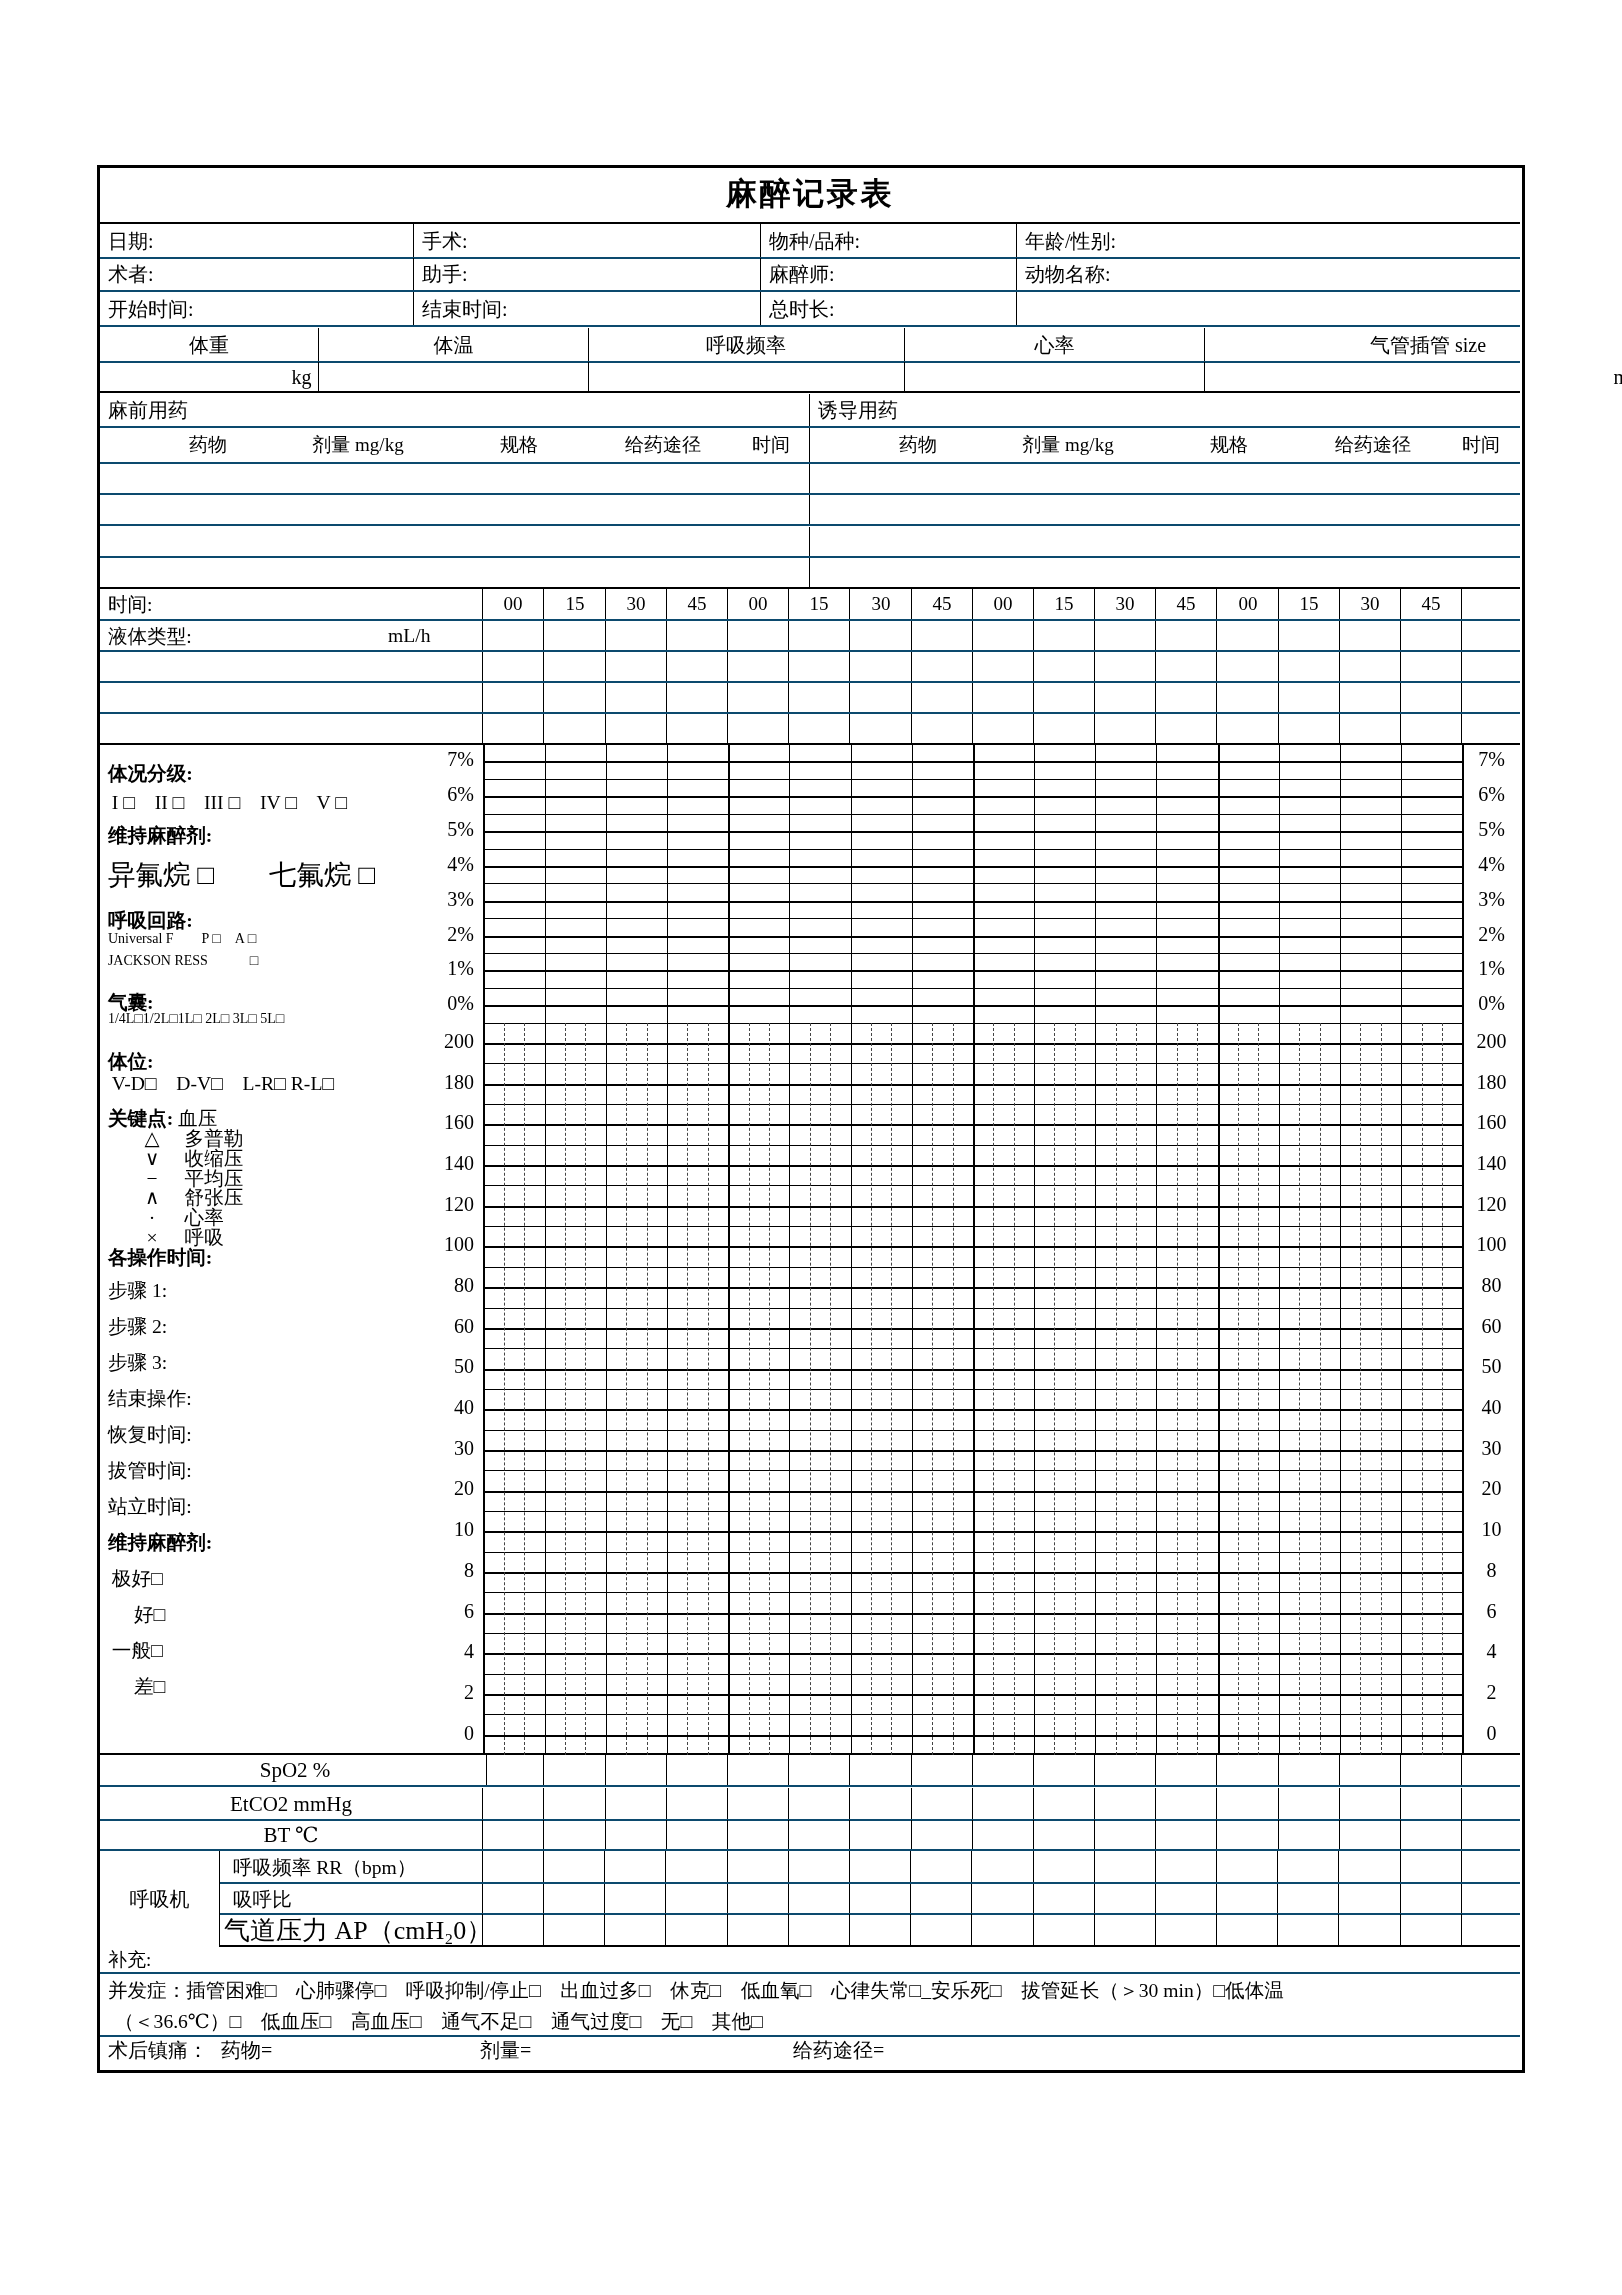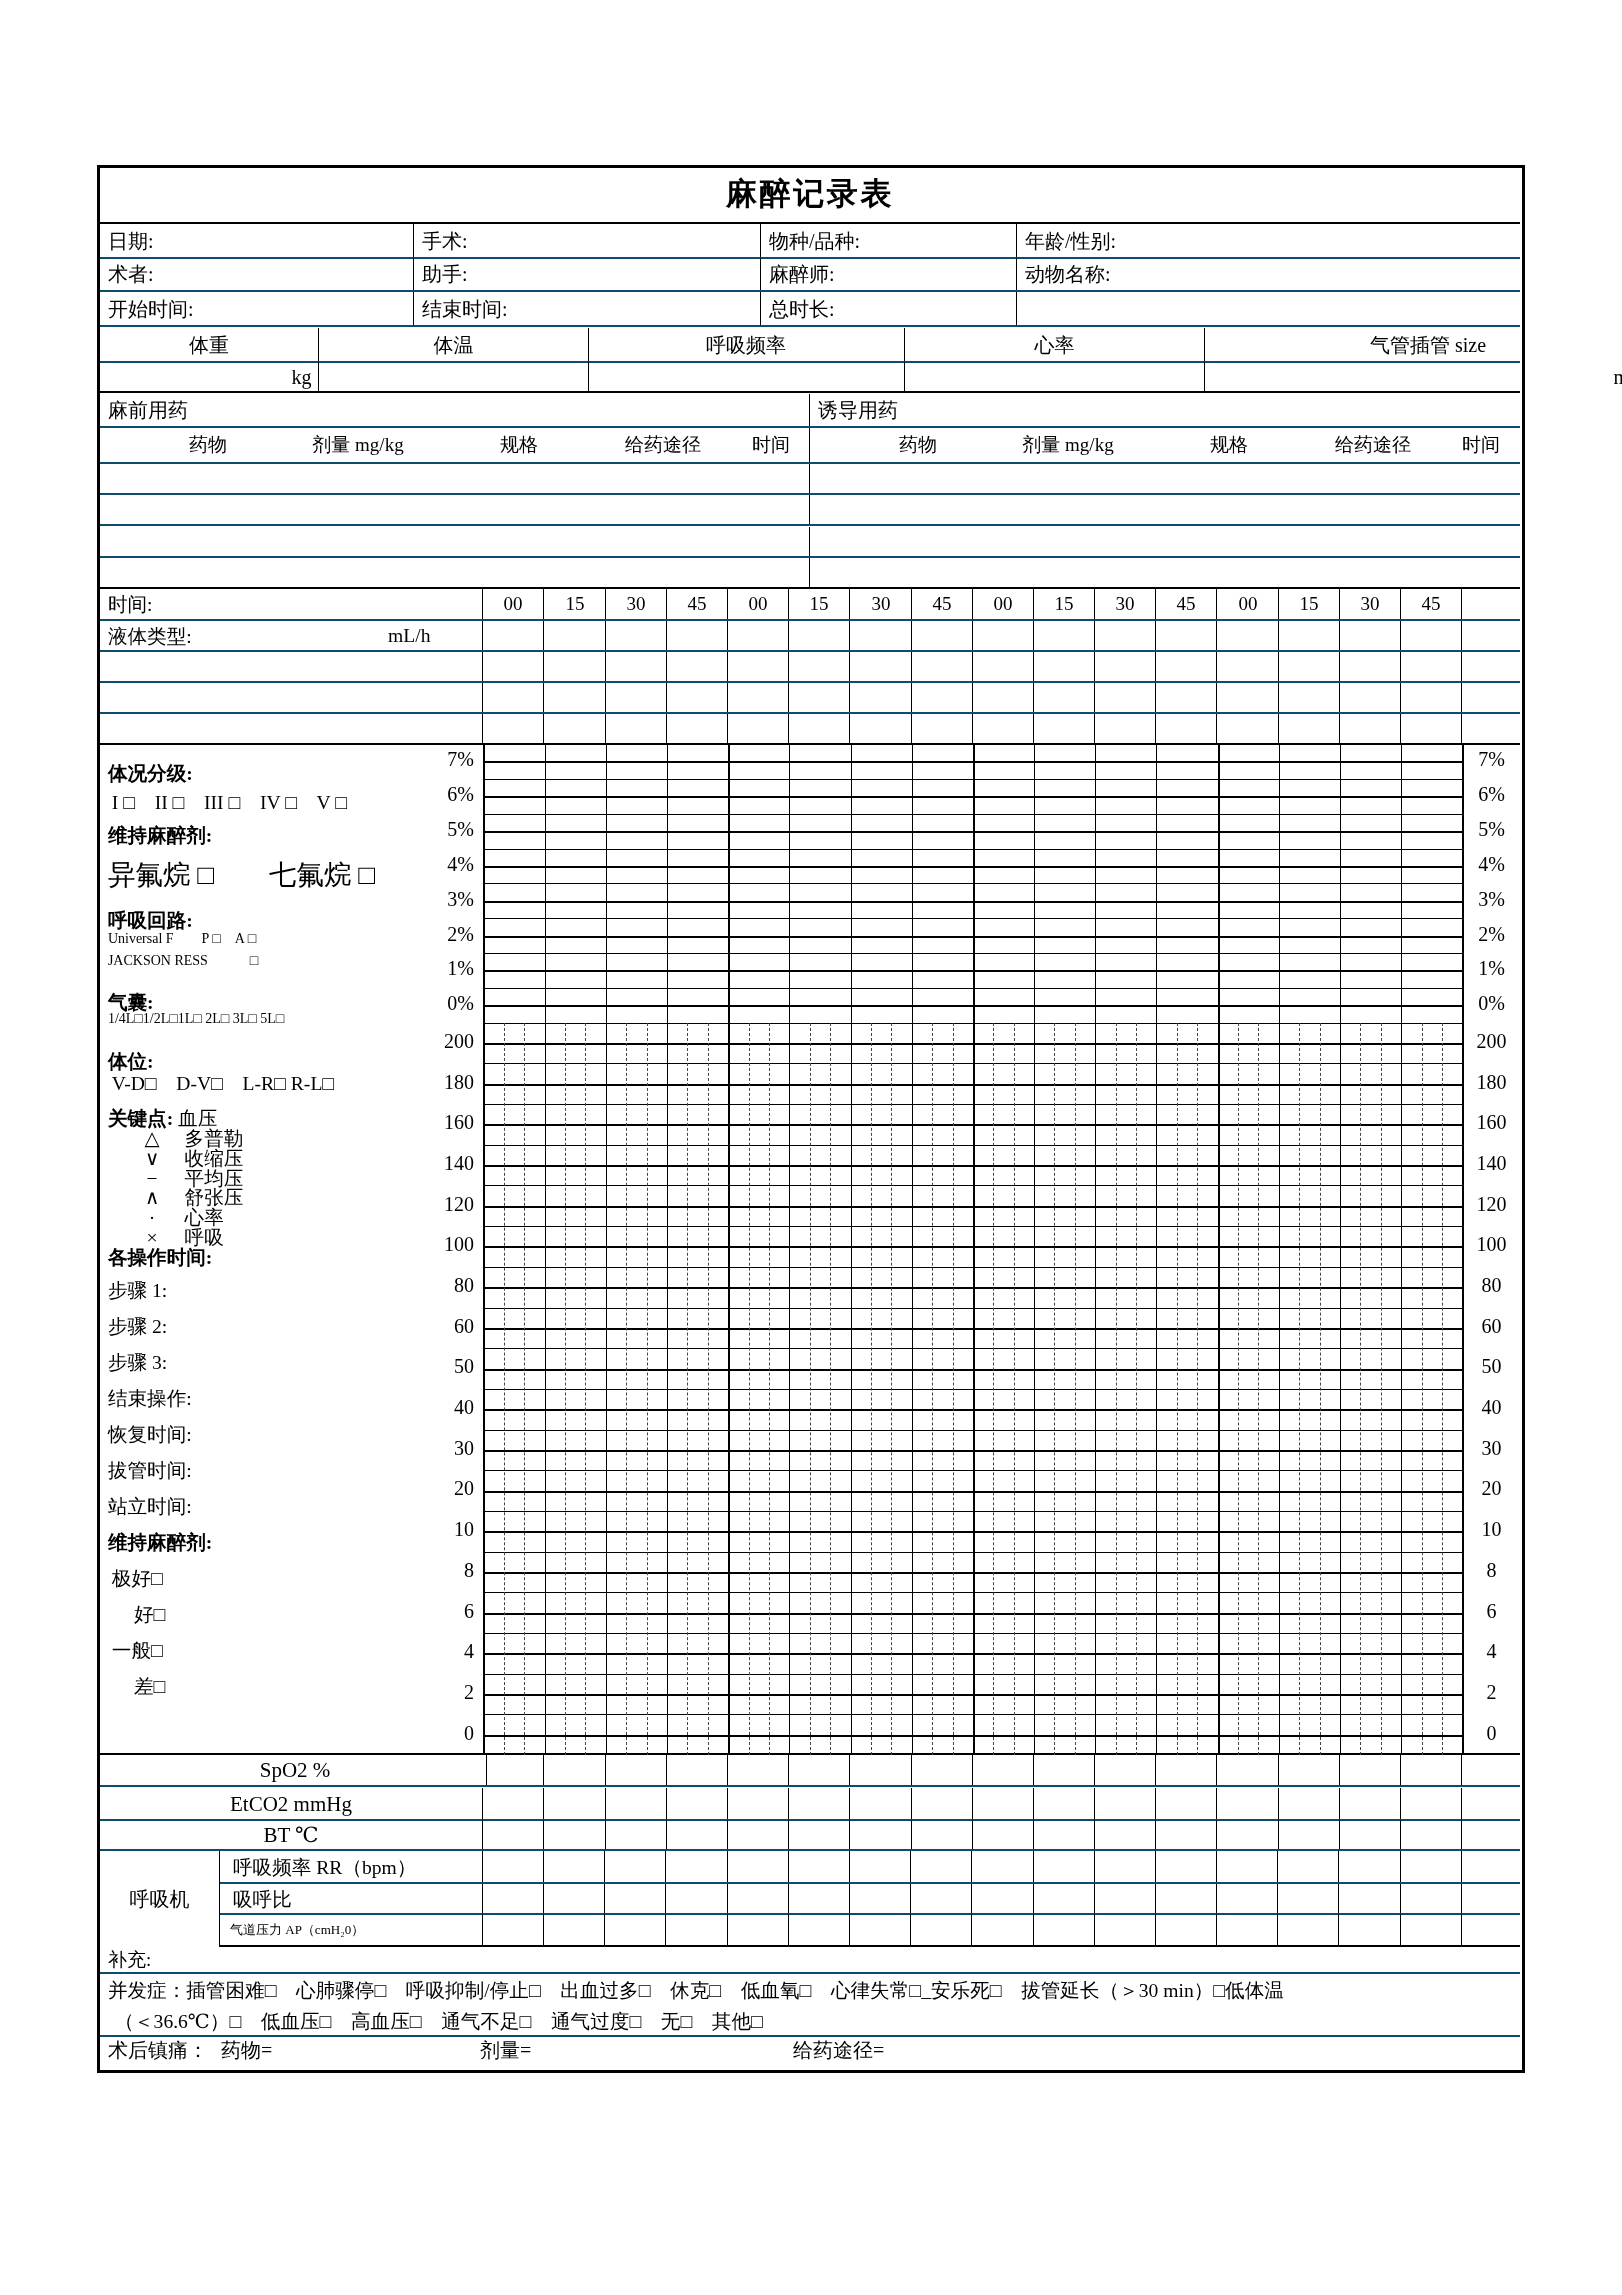--- a/index.html
+++ b/index.html
@@ -577,21 +577,21 @@
           <div class="cell" style="left: 875px; width: 61px;"></div>
           <div class="cell" style="left: 936px; width: 61px;"></div>
           <div class="cell" style="left: 997px; width: 61px;"></div>
           <div class="cell" style="left: 1058px; width: 61px;"></div>
           <div class="cell" style="left: 1120px; width: 61px;"></div>
           <div class="cell" style="left: 1181px; width: 61px;"></div>
           <div class="cell last" style="left: 1242px; width: 58px;"></div>
         </div>
         <div class="row thickb" style="top: 1746px; height: 33px; left: 120px; width: 1300px;">
           <div class="cell" style="left: 0px; width: 263px;">
-            <div class="lab " style="left: 10px; font-size: 13px;">气道压力 AP（cmH₂0）</div>
+            <div class="lab " style="left: 4px; font-size: 26px;">气道压力 AP（cmH₂0）</div>
           </div>
           <div class="cell" style="left: 263px; width: 61px;"></div>
           <div class="cell" style="left: 324px; width: 61px;"></div>
           <div class="cell" style="left: 385px; width: 61px;"></div>
           <div class="cell" style="left: 447px; width: 61px;"></div>
           <div class="cell" style="left: 508px; width: 61px;"></div>
           <div class="cell" style="left: 569px; width: 61px;"></div>
           <div class="cell" style="left: 630px; width: 61px;"></div>
           <div class="cell" style="left: 691px; width: 61px;"></div>
           <div class="cell" style="left: 753px; width: 61px;"></div>

